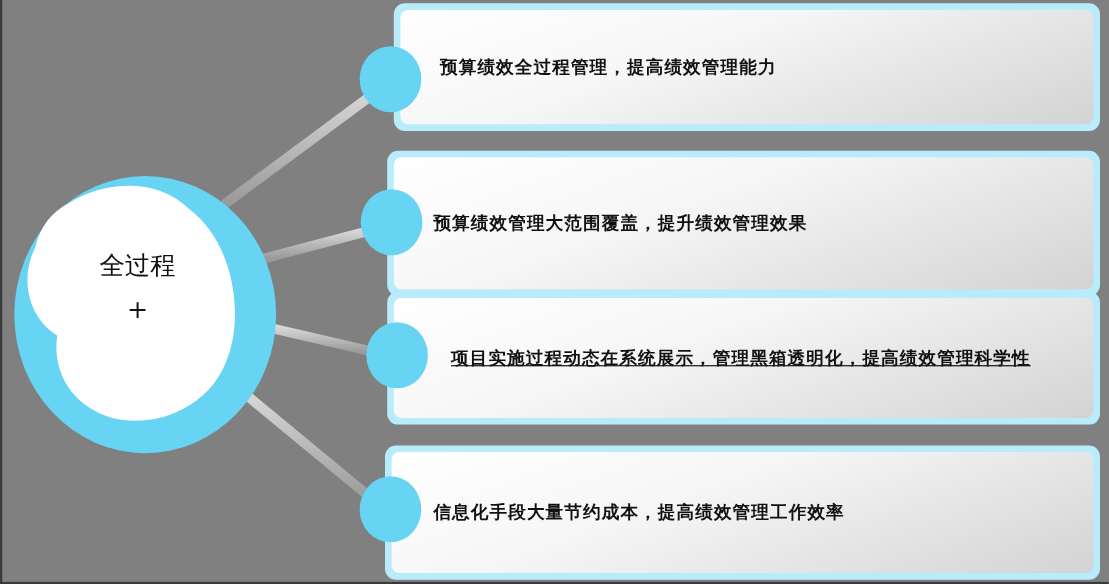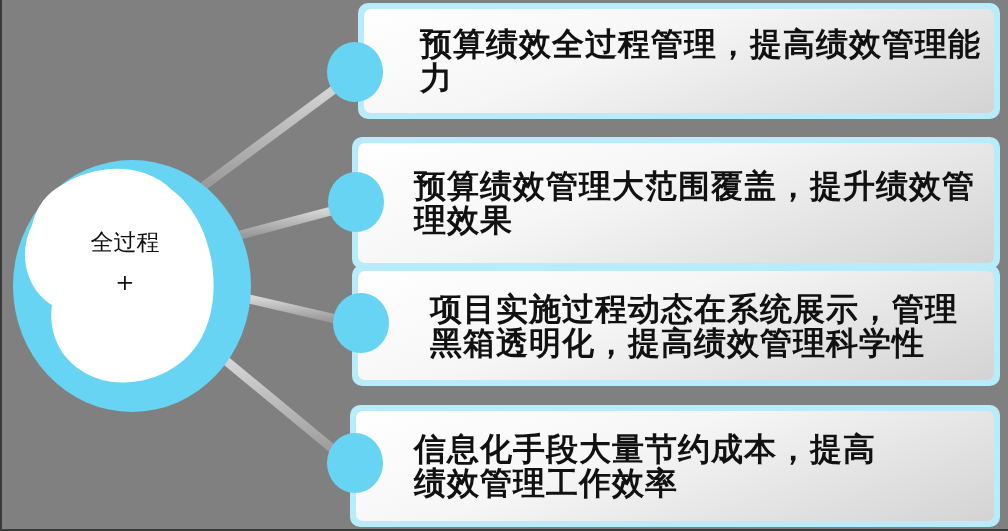--- a/index.html
+++ b/index.html
@@ -25,23 +25,22 @@
   .card {
     position:absolute; border-radius:10px;
     background:#b8ecfa; box-sizing:border-box; padding:6px;
   }
   .card-inner {
     width:100%; height:100%; box-sizing:border-box; border-radius:7px;
     background: linear-gradient(160deg, #ffffff 0%, #f6f6f6 40%, #d3d3d3 100%);
     display:flex; align-items:center;
   }
   .card-text {
-    font-size:32px; line-height:34px; color:#111; font-weight:bold;
+    font-size:16px; line-height:34px; color:#111; font-weight:bold;
     letter-spacing:1px;
-    margin-left:20px;
   }
   .dot {
     position:absolute; width:56px; height:60px; border-radius:50%; background:#66d4f2;
   }
 </style>
 </head>
 <body>
 
 <div class="frame-left"></div>
 <div class="frame-bottom"></div>
@@ -75,25 +74,25 @@
 </div>
 <div class="dot" style="left:327px; top:42px;"></div>
 
 <div class="card" style="left:352px; top:137px; width:648px; height:132px;">
   <div class="card-inner" style="padding-left:36px;">
     <span class="card-text">预算绩效管理大范围覆盖，提升绩效管理效果</span>
   </div>
 </div>
 <div class="dot" style="left:328px; top:172px;"></div>
 
-<div class="card" style="left:352px; top:265px; width:648px; height:121px;">
+<div class="card" style="left:352px; top:265px; width:648px; height:121px;text-decoration:underline;">
   <div class="card-inner" style="padding-left:52px; padding-right:8px;">
     <span class="card-text">项目实施过程动态在系统展示，管理黑箱透明化，提高绩效管理科学性</span>
   </div>
 </div>
 <div class="dot" style="left:333px; top:293px;"></div>
 
 <div class="card" style="left:350px; top:405px; width:650px; height:122px;">
-  <div class="card-inner" style="padding-left:38px; padding-right:90px;justify-content:center;">
+  <div class="card-inner" style="padding-left:38px; padding-right:90px;">
     <span class="card-text">信息化手段大量节约成本，提高绩效管理工作效率</span>
   </div>
 </div>
 <div class="dot" style="left:327px; top:433px;"></div>
 
 </body></html>

